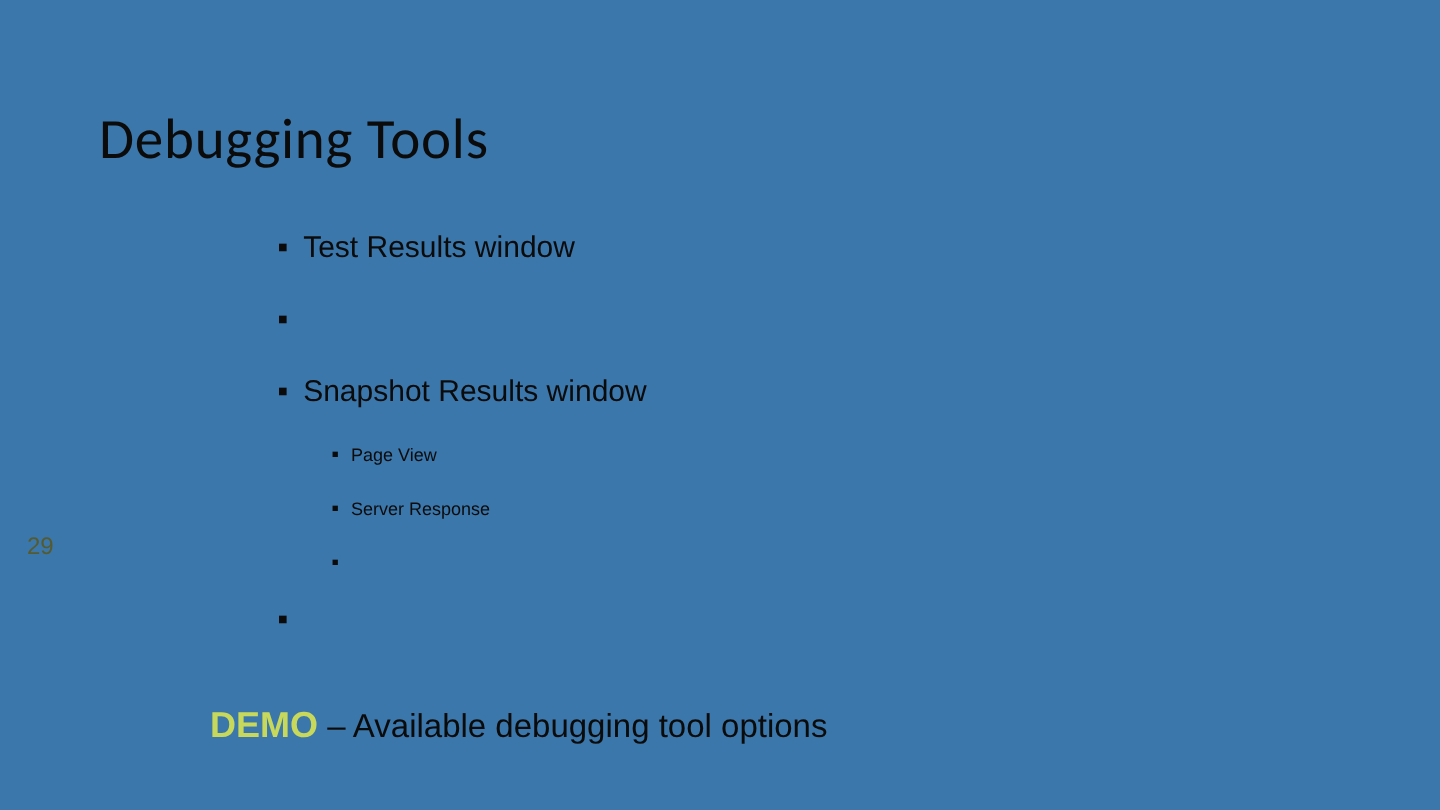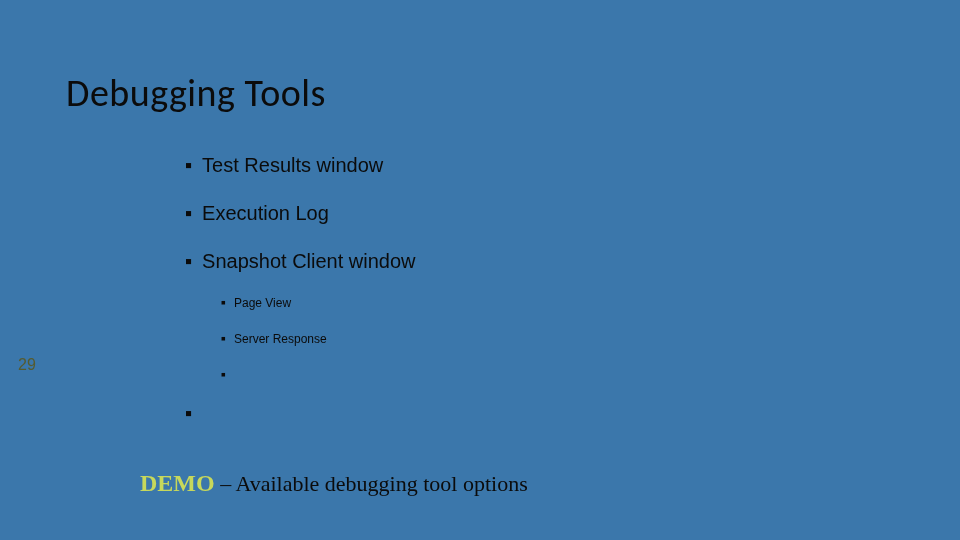--- a/index.html
+++ b/index.html
@@ -68,21 +68,21 @@
   .bullet-l2 .text {
     font-size: 12px;
     line-height: 22px;
     font-family: Arial, sans-serif;
     color: #0b0b0b;
   }
   .demo {
     position: absolute;
     left: 140px;
     top: 470px;
-    font-family: Liberation Serif, serif;
+    font-family: Liberation Sans, sans-serif;
   }
   .demo-label {
     font-size: 24px;
     font-weight: 600;
     color: #c7d85b;
   }
   .demo-text {
     font-size: 22px;
     font-weight: 300;
     color: #0b0b0b;
@@ -105,26 +105,25 @@
 
   <div class="content">
 
     <div class="bullet-l1">
       <span class="marker">▪</span>
       <span class="text">Test Results window</span>
     </div>
 
     <div class="bullet-l1">
       <span class="marker">▪</span>
-      <span class="text">Execution Log</span>
     </div>
 
     <div class="bullet-l1">
       <span class="marker">▪</span>
-      <span class="text">Snapshot Client window</span>
+      <span class="text">Snapshot Results window</span>
     </div>
 
     <div class="sub">
       <div class="bullet-l2">
         <span class="marker">▪</span>
         <span class="text">Page View</span>
       </div>
       <div class="bullet-l2">
         <span class="marker">▪</span>
         <span class="text">Server Response</span>

